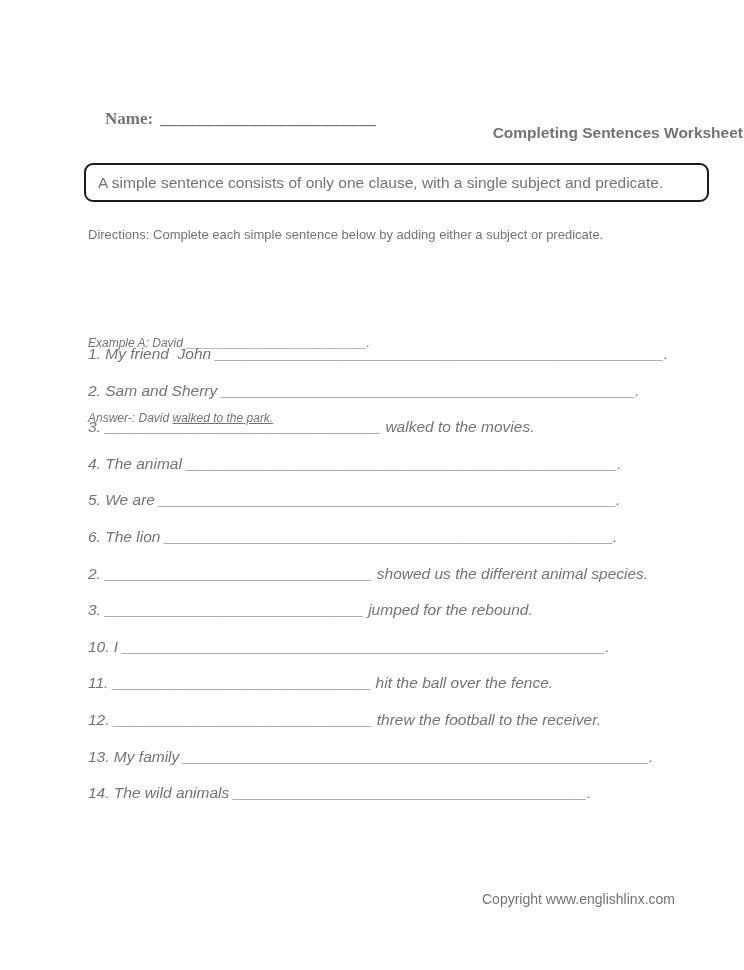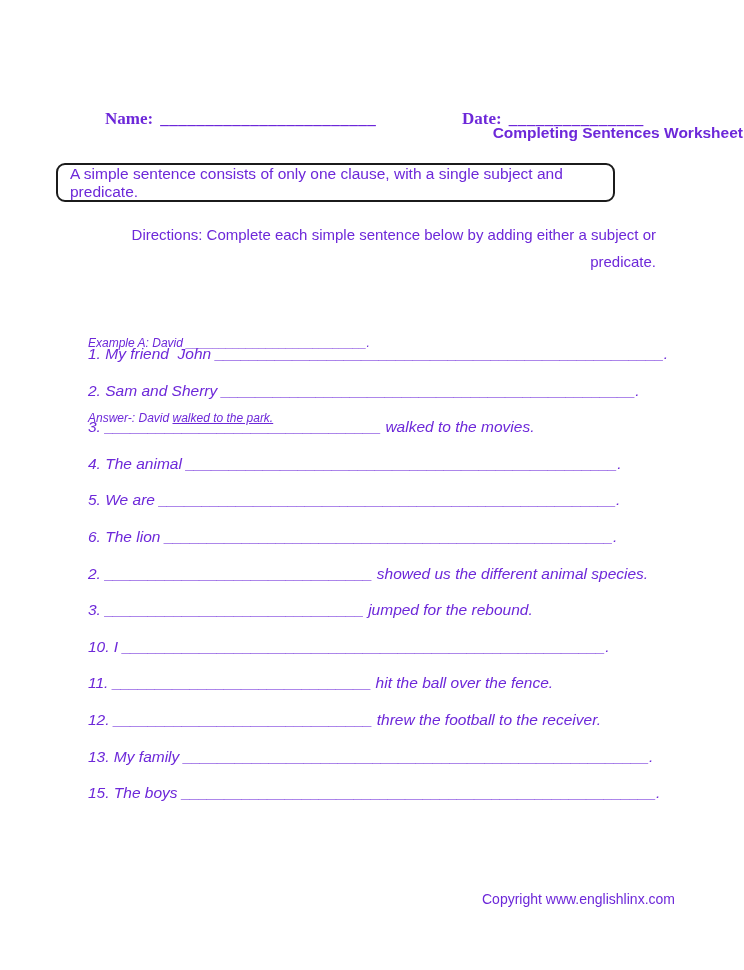--- a/index.html
+++ b/index.html
@@ -1,44 +1,44 @@
 <!DOCTYPE html>
 <html><head>
 <meta charset="utf-8">
 <style>
   * { margin:0; padding:0; box-sizing:border-box; }
   html,body { background:#ffffff; }
   .page {
     position:relative;
     width:744px; height:970px;
     background:#ffffff;
-    color:#6d28d9;
+    color:#737373;
     font-family:"Liberation Sans", sans-serif;
     overflow:hidden;
   }
   .field { position:absolute; top:89px; font-family:"Liberation Serif", serif; font-weight:bold; font-size:17px; white-space:pre; }
   .field-name { left:88px; }
   .field-date { left:445px; }
   .field .blank { margin-left:7px; letter-spacing:0.5px; }
   .page-title {
     position:absolute; left:0; right:1px; top:124px;
     text-align:right; font-weight:bold; font-size:15.5px;
   }
   .definition-box {
-    position:absolute; left:56px; top:163px;
-    width:559px; height:39px;
+    position:absolute; left:84px; top:163px;
+    width:625px; height:39px;
     border:2px solid #1b1b1b; border-radius:9px;
     display:flex; align-items:center;
     padding-left:12px;
     font-size:15.5px;
     background:#ffffff;
   }
   .directions {
     position:absolute; left:88px; top:221px; width:568px;
-    font-size:15px; line-height:27px;text-align:right;
+    font-size:13px; line-height:27px;
   }
   .example-block {
     position:absolute; left:88px; top:281px;
     font-size:12px; font-style:italic; line-height:25px;
     white-space:pre;
   }
   .answer-underlined { text-decoration:underline; }
   .items {
     position:absolute; left:88px; top:344px; width:615px;
     font-size:15.5px;
@@ -52,23 +52,20 @@
 </style>
 </head>
 <body>
 
 <div class="page">
 
   <div class="field field-name">
     <span>Name:</span><span class="blank">________________________</span>
   </div>
 
-  <div class="field field-date">
-    <span>Date:</span><span class="blank">_______________</span>
-  </div>
 
   <div class="page-title">Completing Sentences Worksheet</div>
 
   <div class="definition-box">
     <span>A simple sentence consists of only one clause, with a single subject and predicate.</span>
   </div>
 
   <div class="directions">Directions: Complete each simple sentence below by adding either a subject or predicate.</div>
 
   <div class="example-block">
@@ -82,18 +79,18 @@
     <div class="item">3. ________________________________ walked to the movies.</div>
     <div class="item">4. The animal __________________________________________________.</div>
     <div class="item">5. We are _____________________________________________________.</div>
     <div class="item">6. The lion ____________________________________________________.</div>
     <div class="item">2. _______________________________ showed us the different animal species.</div>
     <div class="item">3. ______________________________ jumped for the rebound.</div>
     <div class="item">10. I ________________________________________________________.</div>
     <div class="item">11. ______________________________ hit the ball over the fence.</div>
     <div class="item">12. ______________________________ threw the football to the receiver.</div>
     <div class="item">13. My family ______________________________________________________.</div>
-    <div class="item">15. The boys _______________________________________________________.</div>
+    <div class="item">14. The wild animals _________________________________________.</div>
   </div>
 
   <div class="copyright">Copyright www.englishlinx.com</div>
 
 </div>
 
 </body></html>

